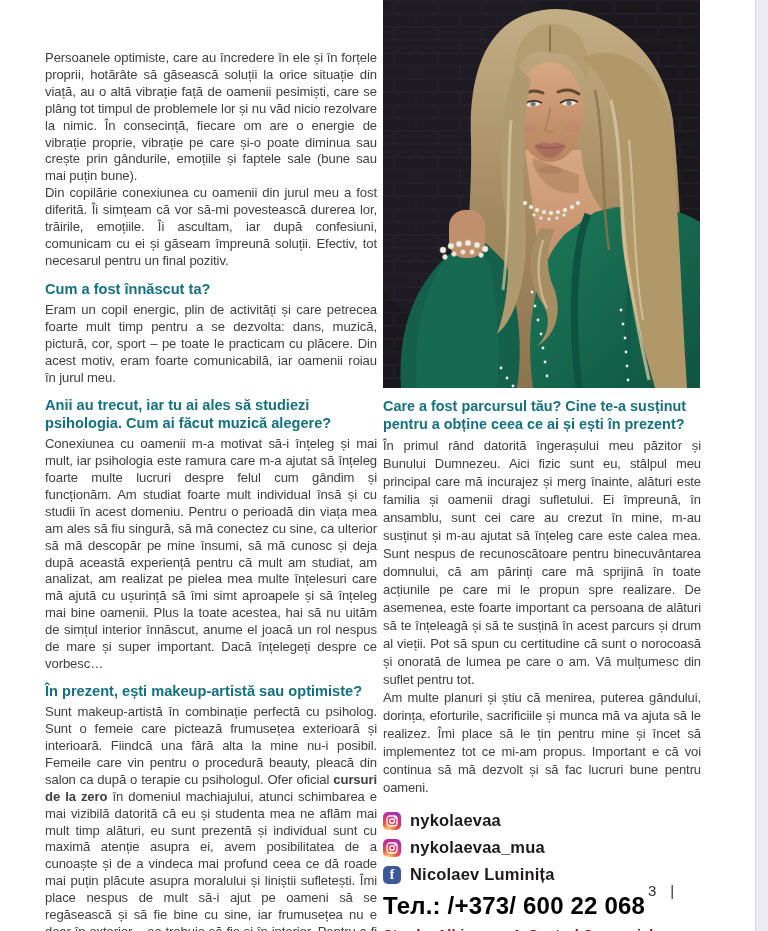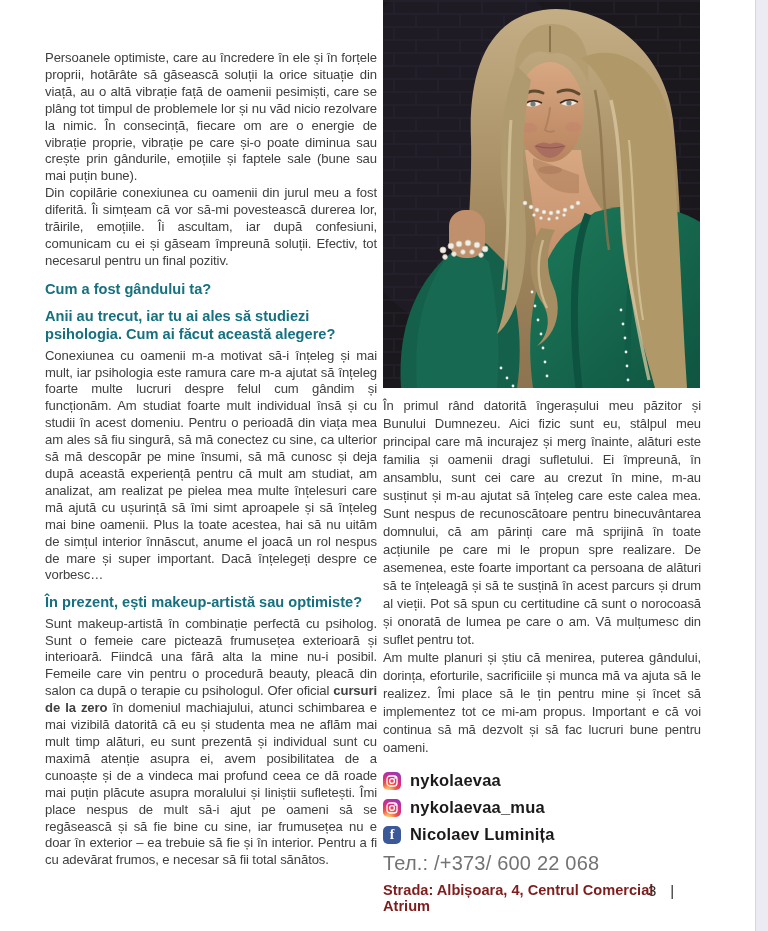--- a/index.html
+++ b/index.html
@@ -34,38 +34,39 @@
   .photo svg{display:block;width:100%;height:100%;}
   
   .contact{margin-top:14px;}
   .contact-row{display:flex;align-items:center;margin:0 0 8px 0;}
   .soc-icon{width:18px;height:18px;border-radius:5px;margin-right:9px;flex:0 0 auto;
     display:flex;align-items:center;justify-content:center;}
   .ig{background:radial-gradient(circle at 28% 110%, #fed373 8%, #f15245 38%, #d92e7f 62%, #9b36b7 88%);}
   .fb{background:#3b5998;color:#ffffff;font-weight:bold;font-size:14px;
     font-family:"Liberation Serif", serif;}
   .handle{font-weight:bold;font-size:16.5px;color:#1c1a1a;letter-spacing:0.2px;text-align:right;}
-  .phone-line{font-weight:normal;font-size:20px;color:#737373;margin:4px 0 7px 0;letter-spacing:0.2px;}
+  .phone-line{font-weight:bold;font-size:24px;color:#000000;margin:4px 0 7px 0;letter-spacing:0.2px;}
   .address-line{font-weight:bold;font-size:14.6px;color:#7f1d1d;margin:0;}
   
   .page-number{
     position:absolute;left:648px;top:882px;font-size:15px;color:#2e2b2b;
     display:flex;gap:14px;align-items:center;
   }
 </style>
 </head>
 <body>
 
 <div class="left-col">
   <p class="body-text">Persoanele optimiste, care au încredere în ele și în forțele proprii, hotărâte să găsească soluții la orice situație din viață, au o altă vibrație față de oamenii pesimiști, care se plâng tot timpul de problemele lor și nu văd nicio rezolvare la nimic. În consecință, fiecare om are o energie de vibrație proprie, vibrație pe care și-o poate diminua sau crește prin gândurile, emoțiile și faptele sale (bune sau mai puțin bune).</p>
   <p class="body-text">Din copilărie conexiunea cu oamenii din jurul meu a fost diferită. Îi simțeam că vor să-mi povestească durerea lor, trăirile, emoțiile. Îi ascultam, iar după confesiuni, comunicam cu ei și găseam împreună soluții. Efectiv, tot necesarul pentru un final pozitiv.</p>
 
-  <h2 class="section-heading first-heading">Cum a fost gândului ta?</h2>
-
-  <h2 class="section-heading">Anii au trecut, iar tu ai ales să studiezi psihologia. Cum ai făcut această alegere?</h2>
+  <h2 class="section-heading first-heading">Cum a fost înnăscut ta?</h2>
+  <p class="body-text">Eram un copil energic, plin de activități și care petrecea foarte mult timp pentru a se dezvolta: dans, muzică, pictură, cor, sport – pe toate le practicam cu plăcere. Din acest motiv, eram foarte comunicabilă, iar oamenii roiau în jurul meu.</p>
+
+  <h2 class="section-heading">Anii au trecut, iar tu ai ales să studiezi psihologia. Cum ai făcut muzică alegere?</h2>
   <p class="body-text">Conexiunea cu oamenii m-a motivat să-i înțeleg și mai mult, iar psihologia este ramura care m-a ajutat să înțeleg foarte multe lucruri despre felul cum gândim și funcționăm. Am studiat foarte mult individual însă și cu studii în acest domeniu. Pentru o perioadă din viața mea am ales să fiu singură, să mă conectez cu sine, ca ulterior să mă descopăr pe mine însumi, să mă cunosc și deja după această experiență pentru că mult am studiat, am analizat, am realizat pe pielea mea multe înțelesuri care mă ajută cu ușurință să îmi simt aproapele și să înțeleg mai bine oamenii. Plus la toate acestea, hai să nu uităm de simțul interior înnăscut, anume el joacă un rol nespus de mare și super important. Dacă înțelegeți despre ce vorbesc…</p>
 
   <h2 class="section-heading">În prezent, ești makeup-artistă sau optimiste?</h2>
   <p class="body-text"><span>Sunt makeup-artistă în combinație perfectă cu psiholog. Sunt o femeie care pictează frumusețea exterioară și interioară. Fiindcă una fără alta la mine nu-i posibil. Femeile care vin pentru o procedură beauty, pleacă din salon ca după o terapie cu psihologul. Ofer oficial </span><b class="inline-bold">cursuri de la zero</b><span> în domeniul machiajului, atunci schimbarea e mai vizibilă datorită că eu și studenta mea ne aflăm mai mult timp alături, eu sunt prezentă și individual sunt cu maximă atenție asupra ei, avem posibilitatea de a cunoaște și de a vindeca mai profund ceea ce dă roade mai puțin plăcute asupra moralului și liniștii sufletești.  Îmi place nespus de mult să-i ajut pe oameni să se regăsească și să fie bine cu sine, iar frumusețea nu e doar în exterior – ea trebuie să fie și în interior. Pentru a fi cu adevărat frumos, e necesar să fii total sănătos.</span></p>
 </div>
 
 <div class="photo">
   <svg viewBox="0 0 317 388" preserveAspectRatio="none">
     <defs>
       <linearGradient id="skinG" x1="0" y1="0" x2="0" y2="1">
@@ -192,20 +193,21 @@
       <circle cx="151" cy="215" r="1.5"></circle>
         <circle cx="158" cy="218" r="1.5"></circle>
         <circle cx="166" cy="219" r="1.5"></circle>
         <circle cx="174" cy="218" r="1.5"></circle>
         <circle cx="181" cy="215" r="1.5"></circle>
     </g>
   </svg>
 </div>
 
 <div class="right-col">
+  <h2 class="section-heading first-heading" style="margin-top:0">Care a fost parcursul tău? Cine te-a susținut pentru a obține ceea ce ai și ești în prezent?</h2>
   <p class="body-text">În primul rând datorită îngerașului meu păzitor și Bunului Dumnezeu. Aici fizic sunt eu, stâlpul meu principal care mă incurajez și merg înainte, alături este familia și oamenii dragi sufletului. Ei împreună, în ansamblu, sunt cei care au crezut în mine, m-au susținut și m-au ajutat să înțeleg care este calea mea. Sunt nespus de recunoscătoare pentru binecuvântarea domnului, că am părinți care mă sprijină în toate acțiunile pe care mi le propun spre realizare. De asemenea, este foarte important ca persoana de alături să te înțeleagă și să te susțină în acest parcurs și drum al vieții. Pot să spun cu certitudine că sunt o norocoasă și onorată de lumea pe care o am. Vă mulțumesc din suflet pentru tot.</p>
 
   <p class="body-text">Am multe planuri și știu că menirea, puterea gândului, dorința, eforturile, sacrificiile și munca mă va ajuta să le realizez. Îmi place să le țin pentru mine și încet să implementez tot ce mi-am propus. Important e că voi continua să mă dezvolt și să fac lucruri bune pentru oameni.</p>
 
   <div class="contact">
     <div class="contact-row">
       <span class="soc-icon ig">
         <svg width="12" height="12" viewBox="0 0 12 12">
             <rect x="1" y="1" width="10" height="10" rx="3" fill="none" stroke="#ffffff" stroke-width="1.3"></rect>
             <circle cx="6" cy="6" r="2.4" fill="none" stroke="#ffffff" stroke-width="1.3"></circle>

